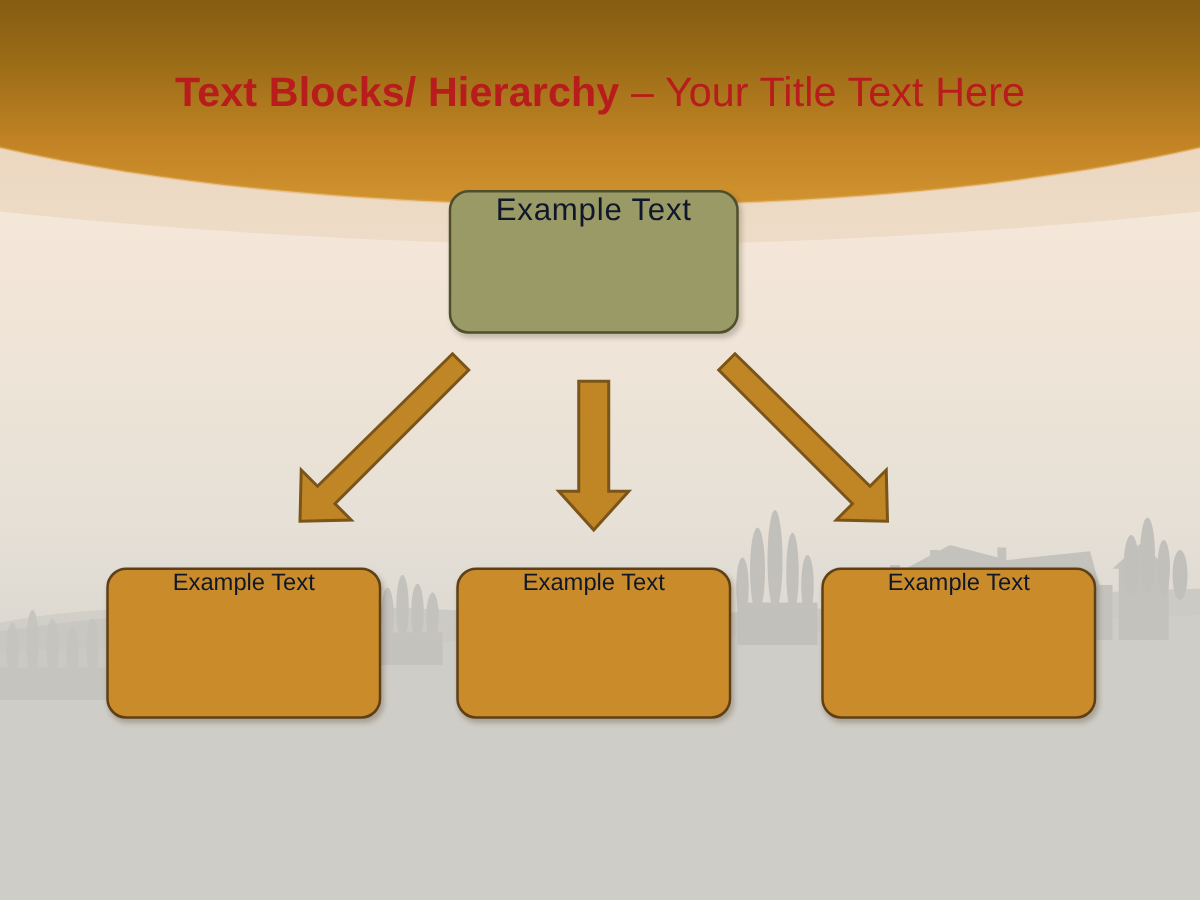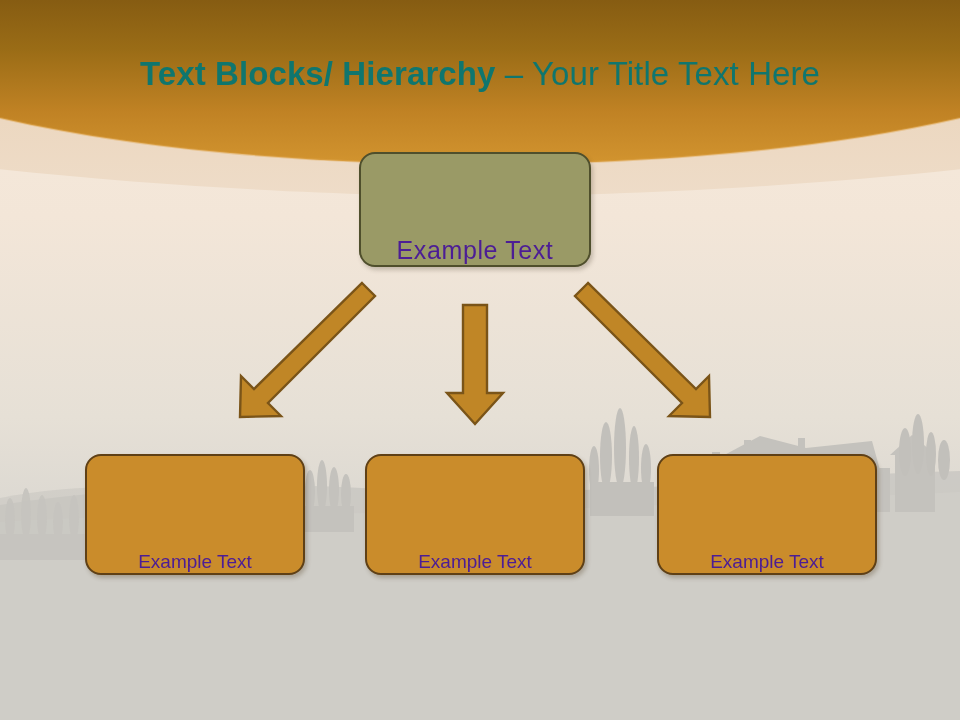--- a/index.html
+++ b/index.html
@@ -25,38 +25,38 @@
     height: 720px;
   }
 
   
   #title {
     position: absolute;
     left: 0;
     top: 52px;
     width: 960px;
     text-align: center;
-    color: #0f766e;
+    color: #b91c1c;
     font-size: 33px;
     line-height: 44px;
     letter-spacing: 0.1px;
     white-space: nowrap;
     z-index: 6;
   }
   #title .strong { font-weight: bold; }
   #title .rest   { font-weight: normal; }
 
   
   .node {
     position: absolute;
     box-sizing: border-box;
     display: flex;
-    align-items: flex-end;
+    align-items: flex-start;
     justify-content: center;
-    color: #4c1d95;
+    color: #0f172a;
     z-index: 5;
   }
   .node-top {
     left: 359px;
     top: 152px;
     width: 232px;
     height: 115px;
     background: #9a9a66;
     border: 2px solid #4f4f2c;
     border-radius: 16px;

